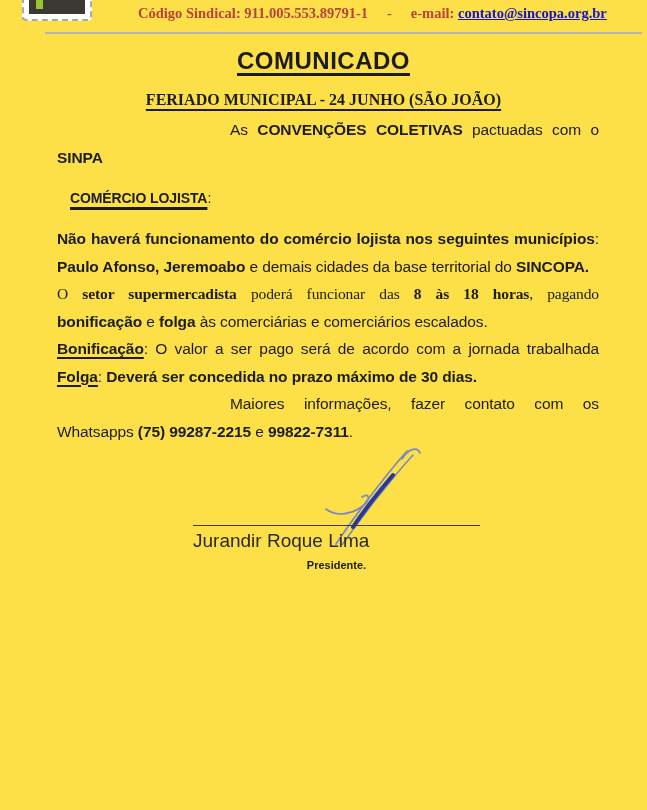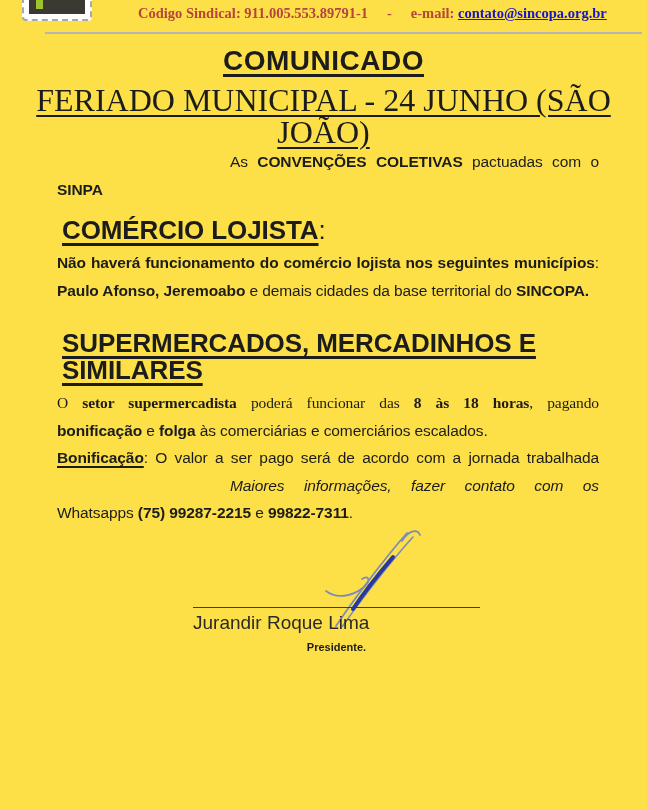--- a/index.html
+++ b/index.html
@@ -24,51 +24,51 @@
   .hdr-line{
     position:absolute; left:138px; top:5px; white-space:nowrap;
     font-family:"Liberation Serif", serif; font-weight:bold; font-size:14.5px;
   }
   .red{color:var(--red);}
   .dash{margin:0 19px;}
   .email{color:var(--link); text-decoration:underline; cursor:pointer;}
   .rule{margin:2px 5px 0 45px; border-top:2px solid var(--rule); height:0;}
   
   .title{
-    margin-top:11px; text-align:center; font-size:28px; font-weight:bold;
+    margin-top:11px; text-align:center; font-size:24px; font-weight:bold;
     letter-spacing:0.5px; line-height:32px;
     text-decoration:underline; text-decoration-thickness:2.5px; text-underline-offset:4px;
   }
   .subtitle{
     margin-top:7px; text-align:center; font-family:"Liberation Serif", serif;
-    font-size:32px; font-weight:normal; line-height:32px;
+    font-size:16px; font-weight:bold; line-height:32px;
     text-decoration:underline; text-decoration-thickness:2px; text-underline-offset:4px;
   }
   
   .content{padding:0 48px 0 57px; font-size:15.5px; letter-spacing:-0.1px; line-height:27.5px;}
   .content p{margin:0;}
   .jus{text-align:justify; text-align-last:justify;}
   .ind{text-indent:173px;}
   b, .b{font-weight:bold;}
   .hterm{
     font-weight:bold;
     text-decoration:underline; text-decoration-thickness:2px; text-underline-offset:3px;
   }
   h3{
-    margin:5px; font-size:26px; font-weight:bold; line-height:27px; color:var(--ink);
+    margin:13px; font-size:14px; font-weight:bold; line-height:27px; color:var(--ink);
   }
   .hu{text-decoration:underline; text-decoration-thickness:2.5px; text-underline-offset:4px;}
   .mt-intro{margin-top:25px;}
   .mt-h1{margin-top:14px;}
   .mt-p2{margin-top:24px;}
   .mt-h2{margin-top:26px;}
   .mt-p3{margin-top:24px;font-family:Liberation Serif, serif;}
   .mt-bonif{margin-top:22px;}
   .mt-folga{margin-top:26px;}
-  .mt-contato{margin-top:35px;font-style:italic;}
+  .mt-contato{margin-top:35px;}
   
   .sig{position:relative; height:155px;}
   .sig svg{position:absolute; left:322px; top:0;}
   .sigline{position:absolute; left:193px; top:80px; width:287px; border-top:1.5px solid #3c3c3c;}
   .signame{position:absolute; left:193px; top:84px; width:287px; text-align:left;
            font-size:19px; color:#2a2a2a; line-height:24px;}
   .sigrole{position:absolute; left:193px; top:108px; width:287px; text-align:center;
            font-size:11px; font-weight:bold; line-height:24px;}
 </style>
 </head>
@@ -95,27 +95,27 @@
 
   <div class="content">
 
     <p class="jus ind mt-intro"><span>As </span><b>CONVENÇÕES COLETIVAS</b><span> pactuadas com o </span><b>SINPA</b></p>
 
     <h3 class="mt-h1"><span class="hu">COMÉRCIO LOJISTA</span><span style="font-weight:normal">:</span></h3>
 
     <p class="jus mt-p2"><b>Não haverá funcionamento do comércio lojista nos seguintes municípios</b><span>:</span></p>
     <p><b>Paulo Afonso, Jeremoabo</b><span> e demais cidades da base territorial do </span><b>SINCOPA.</b></p>
 
-    <h3 class="hu mt-h2">SUPERMERCADOS, MERCADINHOS E SIMILARES</h3>
 
     <p class="jus mt-p3"><span>O </span><b>setor supermercadista</b><span> poderá funcionar das </span><b>8 às 18 horas</b><span>, pagando</span></p>
     <p><b>bonificação</b><span> e </span><b>folga</b><span> às comerciárias e comerciários escalados.</span></p>
 
     <p class="jus mt-bonif"><span class="hterm">Bonificação</span><span>: O valor a ser pago será de acordo com a jornada trabalhada</span></p>
 
+    <p class="mt-folga"><span class="hterm">Folga</span><span>: </span><b>Deverá ser concedida no prazo máximo de 30 dias.</b></p>
 
     <p class="jus ind mt-contato">Maiores informações, fazer contato com os</p>
     <p><span>Whatsapps </span><b>(75) 99287-2215</b><span> e </span><b>99822-7311</b><span>.</span></p>
   </div>
 
   <div class="sig">
     <svg width="105" height="100" viewBox="0 0 105 100">
       <path d="M14,99 C 30,75 62,32 85,6" fill="none" stroke="var(--sig-light)" stroke-width="1.8" stroke-linecap="round"></path>
       <path d="M20,100 C 36,77 69,34 91,10" fill="none" stroke="var(--sig-light)" stroke-width="1.6" stroke-linecap="round"></path>
       <path d="M31,82 C 45,61 60,43 71,30" fill="none" stroke="var(--sig-dark)" stroke-width="4" stroke-linecap="round"></path>

